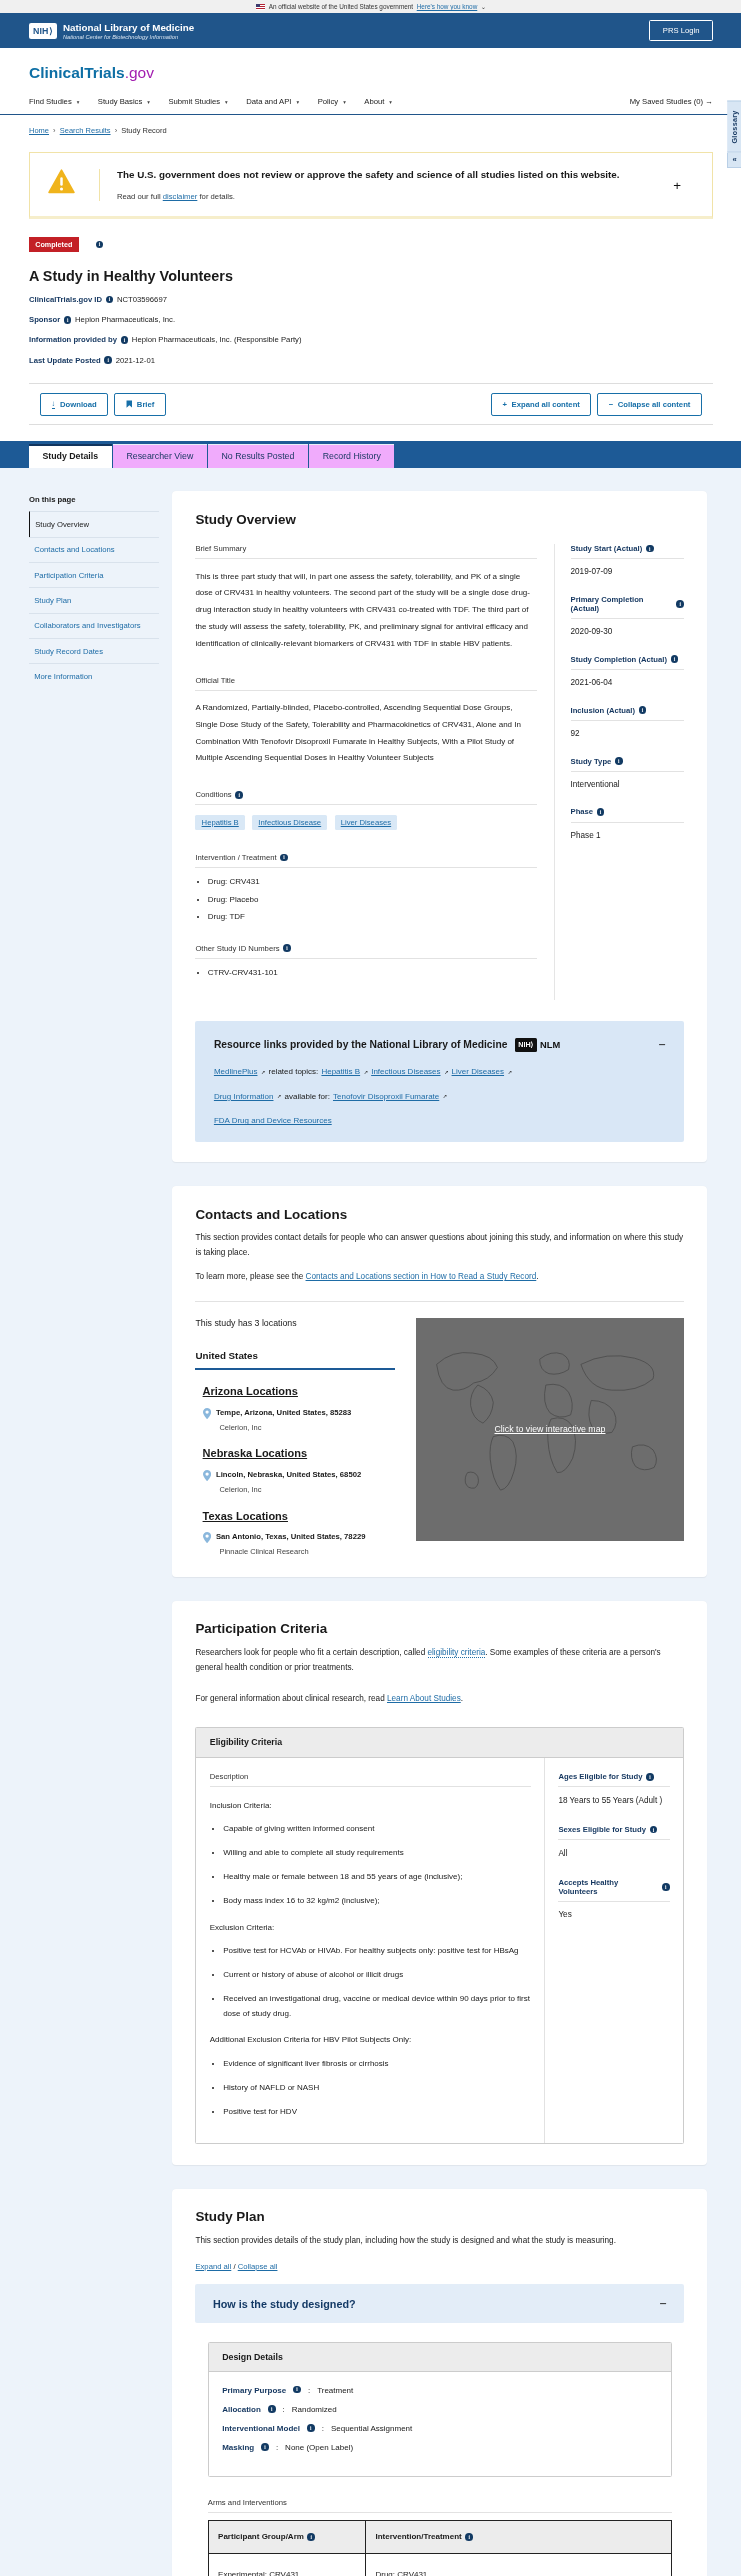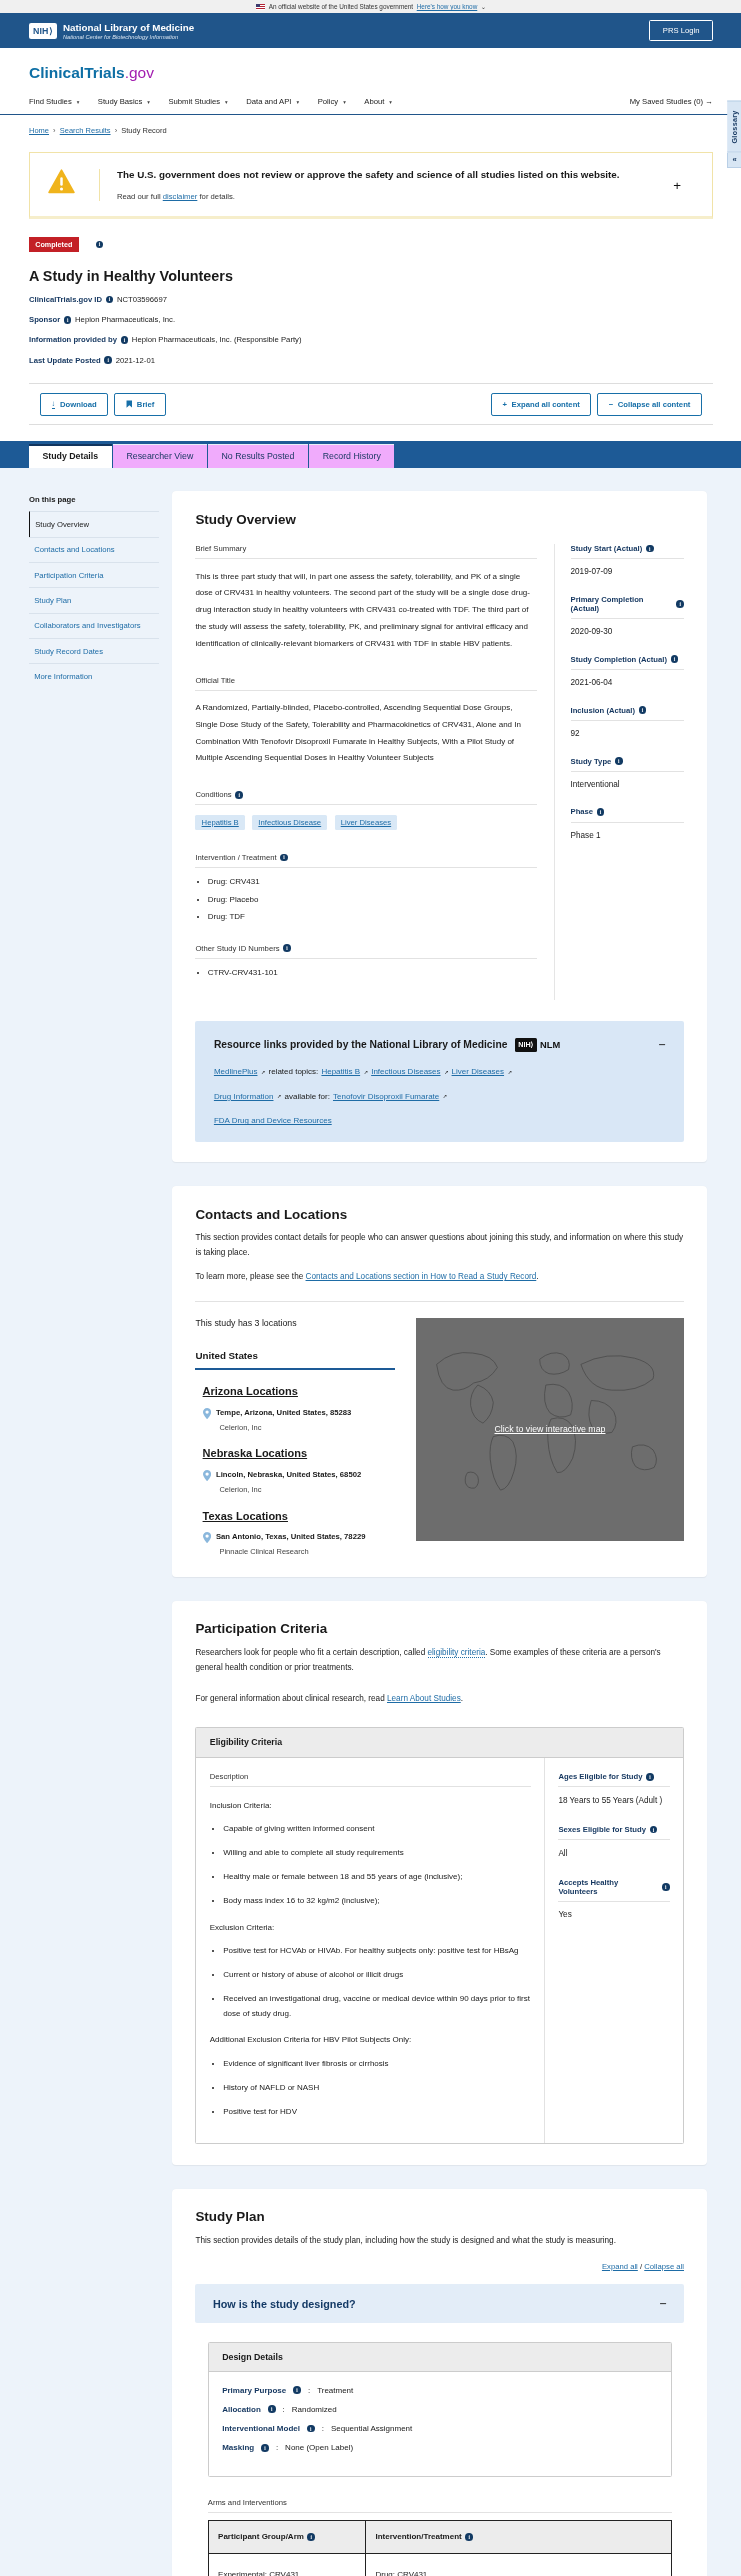--- a/index.html
+++ b/index.html
@@ -133,27 +133,27 @@
   .box-header { background:#ececec; border-bottom:0.5px solid #ccc; font-size:8.8px; font-weight:bold; padding:9.3px 13.4px; }
   .elig-body { display:flex; }
   .elig-left { flex:1; padding:14.4px 13.4px; }
   .elig-right { width:139px; flex:none; padding:14.4px 13.4px; border-left:0.5px solid #e2e2e2; }
   .crit-label { font-size:8px; margin:13.4px 0 12.4px 0; }
   ul.crit { margin-left:13.4px; }
   ul.crit li { font-size:8px; line-height:1.85; margin-bottom:9.3px; }
   .elig-meta { margin-bottom:20.6px; }
 
   
-  .expand-links { text-align:right; font-size:7.7px; margin-top:13.4px; }
+  .expand-links { font-size:7.7px; margin-top:13.4px; }
   .section-bar { background:#e3edf8; border-radius:2.1px; margin-top:13.4px; padding:12.4px 17.5px; display:flex; justify-content:space-between; align-items:center; cursor:pointer; }
   .section-bar .sb-title { font-size:10.8px; font-weight:bold; color:#143a66; }
   .plan-inner { padding:18.5px 12.4px 7.2px 12.4px; }
   .design-box { border:0.5px solid #ccc; border-radius:1.5px; }
   .design-rows { padding:13.4px; }
-  .design-row { font-size:8px; margin-bottom:10.3px; display:flex; align-items:center; gap:7px; }
+  .design-row { font-size:8px; margin-bottom:10.3px; display:flex; gap:7px; }
   .design-row b { color:#14365f; }
   .arms-label { font-size:7.7px; color:#333; margin:20.6px 0 7.2px 0; padding-bottom:5.2px; border-bottom:0.5px solid #e2e2e2; }
   table.arms { width:100%; border-collapse:collapse; border:1px solid #222; }
   table.arms th { background:#ececec; text-align:left; font-size:8px; padding:11.3px 9.3px; border:0.8px solid #222; border-bottom:1.5px double #222; }
   table.arms td { font-size:8px; padding:13.4px 9.3px; border:0.8px solid #222; vertical-align:top; line-height:1.9; }
   .th-flex { display:flex; align-items:center; gap:3.6px; }
   td ul { margin:11.3px 0 0 12.4px; }
   .arm-desc { margin-top:13.4px; }
 </style>
 </head>

